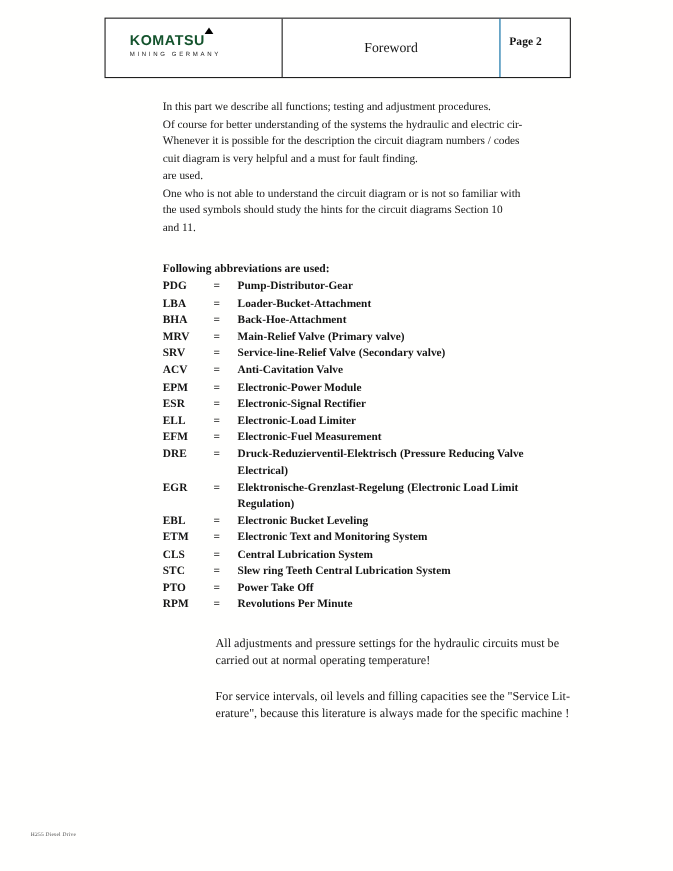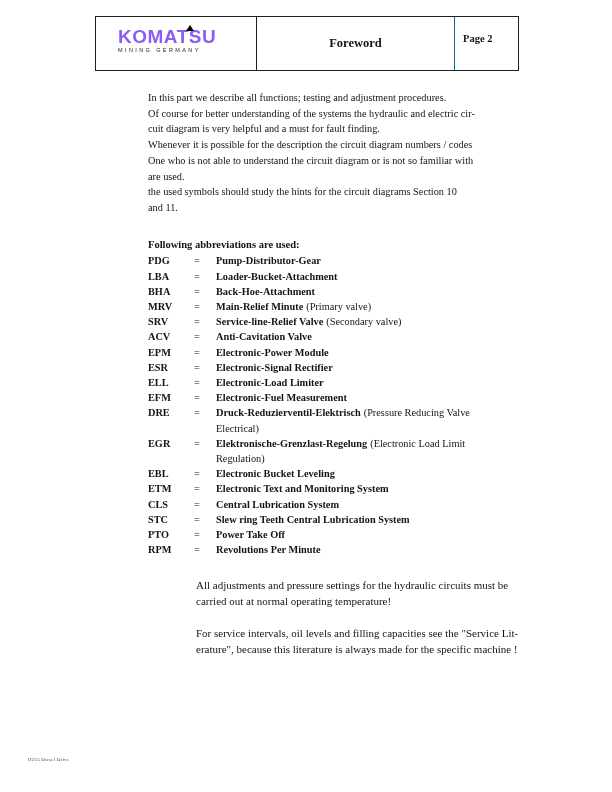--- a/index.html
+++ b/index.html
@@ -35,44 +35,44 @@
     justify-content: center;
   }
   .cell-page {
     width: 64px;
     border-left: 1px solid #0369a1;
     padding: 11px 0 0 8px;
   }
   .brand {
     font-family: "Liberation Sans", sans-serif;
     font-weight: bold;
-    font-size: 19px;
+    font-size: 13px;
     letter-spacing: 0.5px;
-    color: #8b5cf6;
+    color: #14532d;
     line-height: 15px;
   }
   .brand-triangle {
     position: absolute;
     left: 90px;
     top: 8px;
     width: 0; height: 0;
     border-left: 4px solid transparent;
     border-right: 4px solid transparent;
     border-bottom: 6px solid #000;
   }
   .brand-sub {
     font-family: "Liberation Sans", sans-serif;
     font-size: 5.5px;
     letter-spacing: 2.4px;
     color: #222;
     margin-top: 3px;
     white-space: nowrap;
   }
   .header-title {
-    font-weight: bold;
+    font-weight: normal;
     font-size: 12.5px;
     font-family: "Liberation Serif", serif;
   }
   .page-label {
     font-weight: bold;
     font-size: 10.5px;
     white-space: nowrap;
   }
 
   
@@ -95,21 +95,21 @@
   }
   .abbr-rows { margin-top: 1px; }
   .abbr-row {
     display: grid;
     grid-template-columns: 46px 22px 1fr;
     line-height: 15.2px;
   }
   .abbr-code { font-weight: bold; }
   .abbr-eq { }
   .abbr-def { font-weight: bold; text-align: right; }
-  .abbr-note { font-weight: normal; margin-left: 3px; }
+  .abbr-note { font-weight: bold; margin-left: 3px; }
   .notice {
     font-weight: normal;
     font-size: 11px;
     line-height: 15.7px;
     margin-left: 48px;
   }
   .notice-1 { margin-top: 21px; }
   .notice-2 { margin-top: 16px; }
   .notice-line { white-space: nowrap; }
 
@@ -142,27 +142,27 @@
   </div>
 
   <div class="content">
 
     <div>
 
         <div class="intro-line">In this part we describe all functions; testing and adjustment procedures.</div>
 
         <div class="intro-line">Of course for better understanding of the systems the hydraulic and electric cir-</div>
 
+        <div class="intro-line">Whenever it is possible for the description the circuit diagram numbers / codes</div>
+
         <div class="intro-line">cuit diagram is very helpful and a must for fault finding.</div>
 
-        <div class="intro-line">Whenever it is possible for the description the circuit diagram numbers / codes</div>
+        <div class="intro-line">are used.</div>
 
         <div class="intro-line">One who is not able to understand the circuit diagram or is not so familiar with</div>
-
-        <div class="intro-line">are used.</div>
 
         <div class="intro-line">the used symbols should study the hints for the circuit diagrams Section 10</div>
 
         <div class="intro-line">and 11.</div>
       </div>
 
     <div class="abbr-heading">Following abbreviations are used:</div>
 
     <div class="abbr-rows">
 
@@ -180,21 +180,21 @@
 
         <div class="abbr-row">
           <span class="abbr-code">BHA</span>
           <span class="abbr-eq">=</span>
           <span class="abbr-defs"><span class="abbr-def">Back-Hoe-Attachment</span></span>
         </div>
 
         <div class="abbr-row">
           <span class="abbr-code">MRV</span>
           <span class="abbr-eq">=</span>
-          <span class="abbr-defs"><span class="abbr-def">Main-Relief Minute</span><span class="abbr-note">(Primary valve)</span></span>
+          <span class="abbr-defs"><span class="abbr-def">Main-Relief Valve</span><span class="abbr-note">(Primary valve)</span></span>
         </div>
 
         <div class="abbr-row">
           <span class="abbr-code">SRV</span>
           <span class="abbr-eq">=</span>
           <span class="abbr-defs"><span class="abbr-def">Service-line-Relief Valve</span><span class="abbr-note">(Secondary valve)</span></span>
         </div>
 
         <div class="abbr-row">
           <span class="abbr-code">ACV</span>

